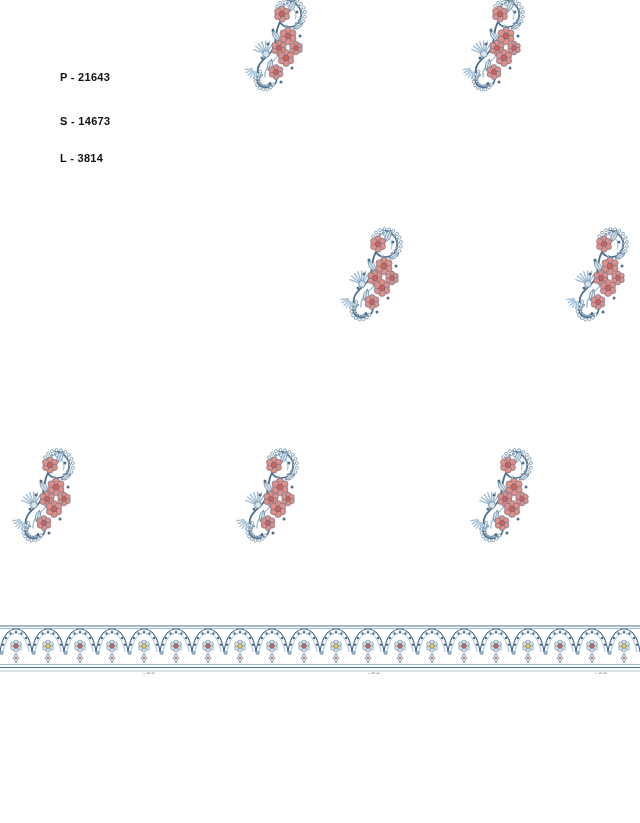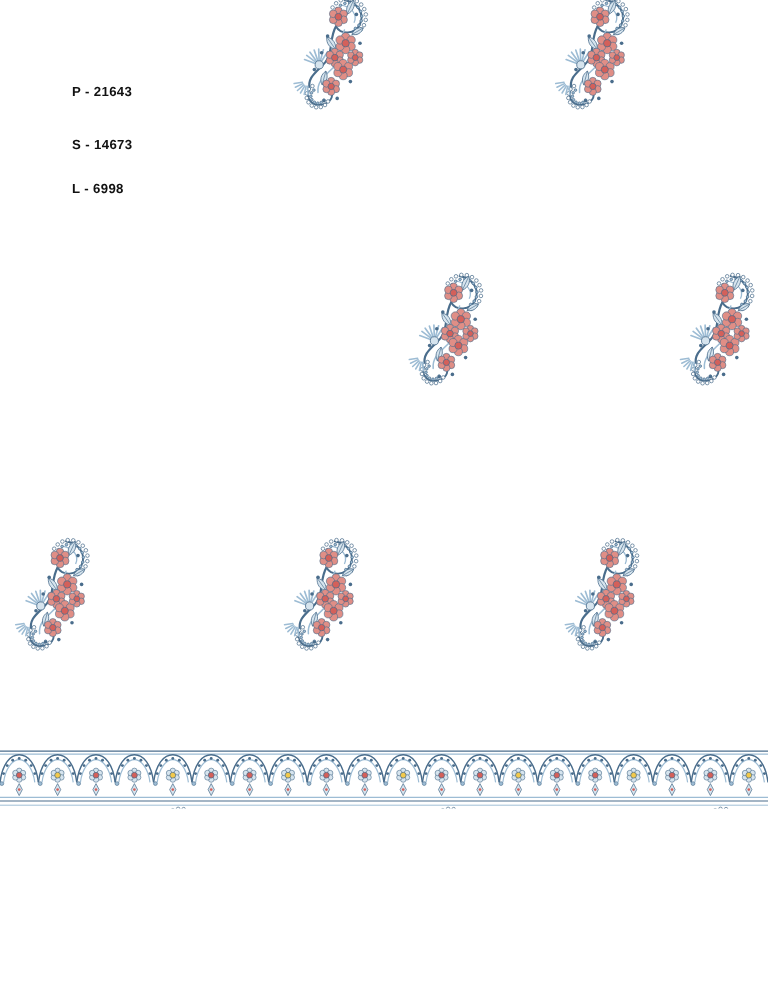--- a/index.html
+++ b/index.html
@@ -50,21 +50,21 @@
     height: 100%;
   }
 </style>
 </head>
 <body>
 
 <div id="canvas">
 
   <div class="code-label" style="left:60px; top:71px;">P - 21643</div>
   <div class="code-label" style="left:60px; top:115px;">S - 14673</div>
-  <div class="code-label" style="left:60px; top:152px;">L - 6998</div>
+  <div class="code-label" style="left:60px; top:152px;">L - 3814</div>
 
   <div id="motif-layer">
       <div class="motif" style="left: 240px; top: -8px; transform: scale(1);">
         <svg viewBox="0 0 80 105" xmlns="http://www.w3.org/2000/svg">
           <path d="M47,8 C58,10 64,19 60,28 C56,37 44,37 40,30" fill="none" stroke="#4a6d8c" stroke-width="1.6" stroke-linecap="round"></path>
           <path d="M44,12 C54,14 58,21 55,27" fill="none" stroke="#9dbcd4" stroke-width="1.1"></path>
           <circle cx="37.15" cy="14.27" r="1.5" fill="#ffffff" stroke="#4a6d8c" stroke-width="0.6"></circle>
           <circle cx="40.10" cy="10.73" r="1.5" fill="#ffffff" stroke="#4a6d8c" stroke-width="0.6"></circle>
           <circle cx="43.99" cy="8.26" r="1.5" fill="#ffffff" stroke="#4a6d8c" stroke-width="0.6"></circle>
           <circle cx="48.44" cy="7.08" r="1.5" fill="#ffffff" stroke="#4a6d8c" stroke-width="0.6"></circle>

